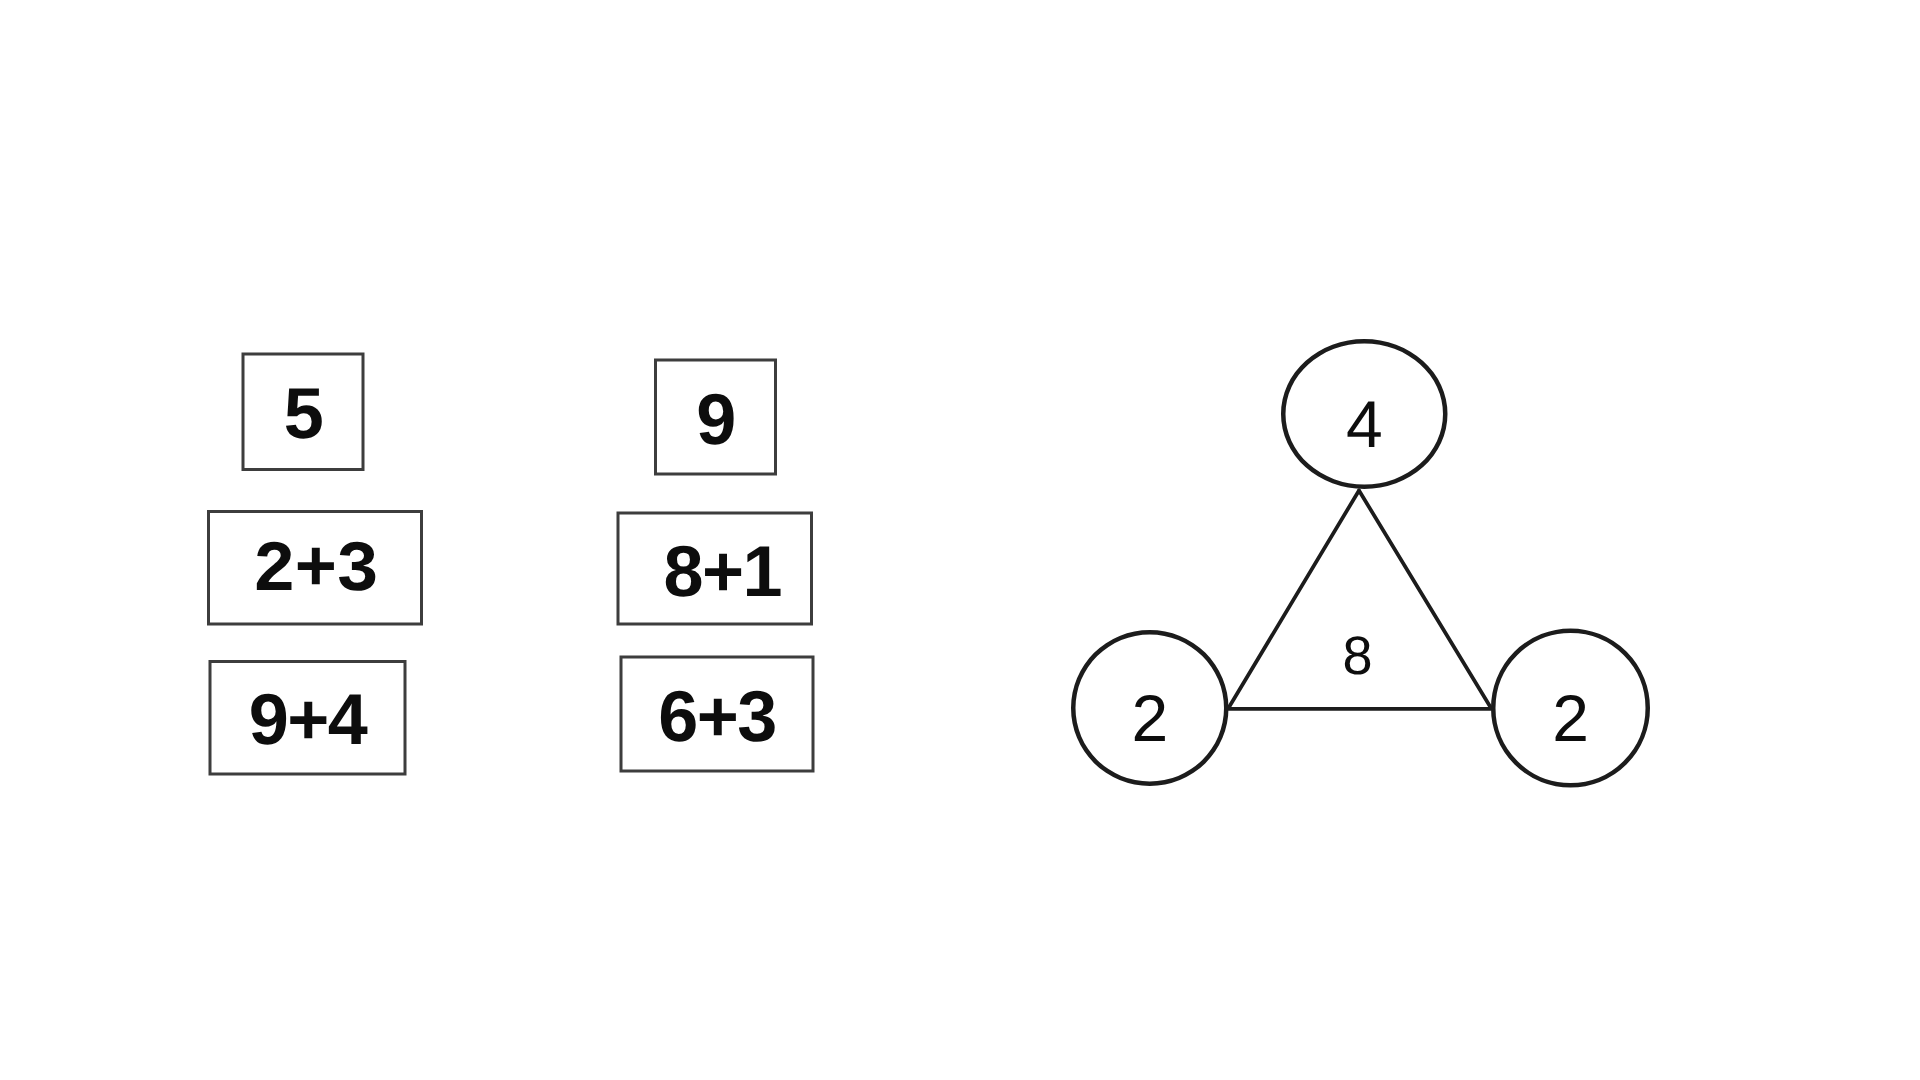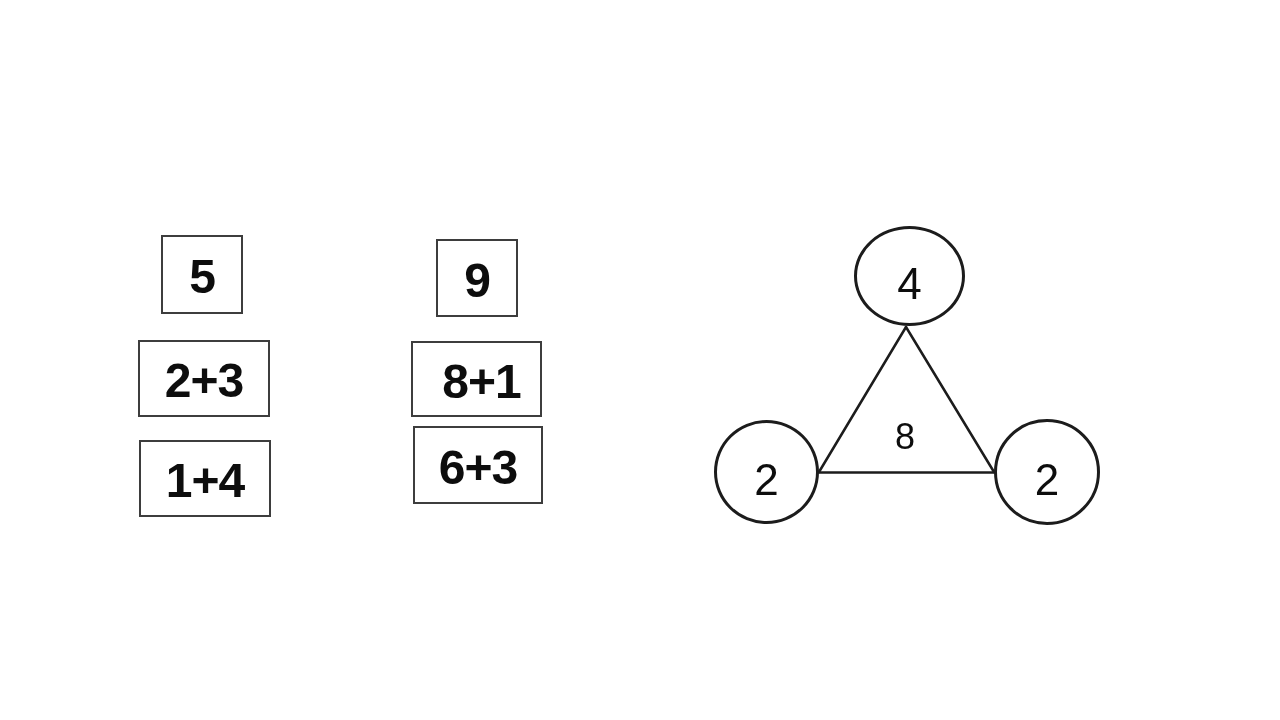--- a/index.html
+++ b/index.html
@@ -27,25 +27,25 @@
     justify-content: center;
   }
   .box .box-text {
     font-size: 48px;
     font-weight: 700;
     letter-spacing: -1px;
     position: relative;
     top: 2px;
   }
   .box--target-left   { left: 161px; top: 235px; width: 82px;  height: 79px; }
-  .box--expr-left-1   { left: 138px; top: 340px; width: 132px; height: 77px; }
+  .box--expr-left-1   { left: 138px; top: 340px; width: 144px; height: 77px; font-family: Liberation Mono, monospace; }
   .box--expr-left-2   { left: 139px; top: 440px; width: 132px; height: 77px; }
   .box--target-mid    { left: 436px; top: 239px; width: 82px;  height: 78px; }
   .box--expr-mid-1    { left: 411px; top: 341px; width: 131px; height: 76px; padding-left: 10px; }
-  .box--expr-mid-2    { left: 413px; top: 426px; width: 130px; height: 78px; align-items: center; }
+  .box--expr-mid-2    { left: 413px; top: 437px; width: 130px; height: 78px; align-items: center; }
 
   
   .circle {
     position: absolute;
     box-sizing: border-box;
     border: 3px solid #1c1c1c;
     border-radius: 50%;
     background: #ffffff;
     display: flex;
     align-items: center;
@@ -87,21 +87,21 @@
 <div class="canvas">
 
   <div>
     <div class="box box--target-left">
       <span class="box-text">5</span>
     </div>
     <div class="box box--expr-left-1">
       <span class="box-text">2+3</span>
     </div>
     <div class="box box--expr-left-2">
-      <span class="box-text">1+4</span>
+      <span class="box-text">9+4</span>
     </div>
   </div>
 
   <div>
     <div class="box box--target-mid">
       <span class="box-text">9</span>
     </div>
     <div class="box box--expr-mid-1">
       <span class="box-text">8+1</span>
     </div>

